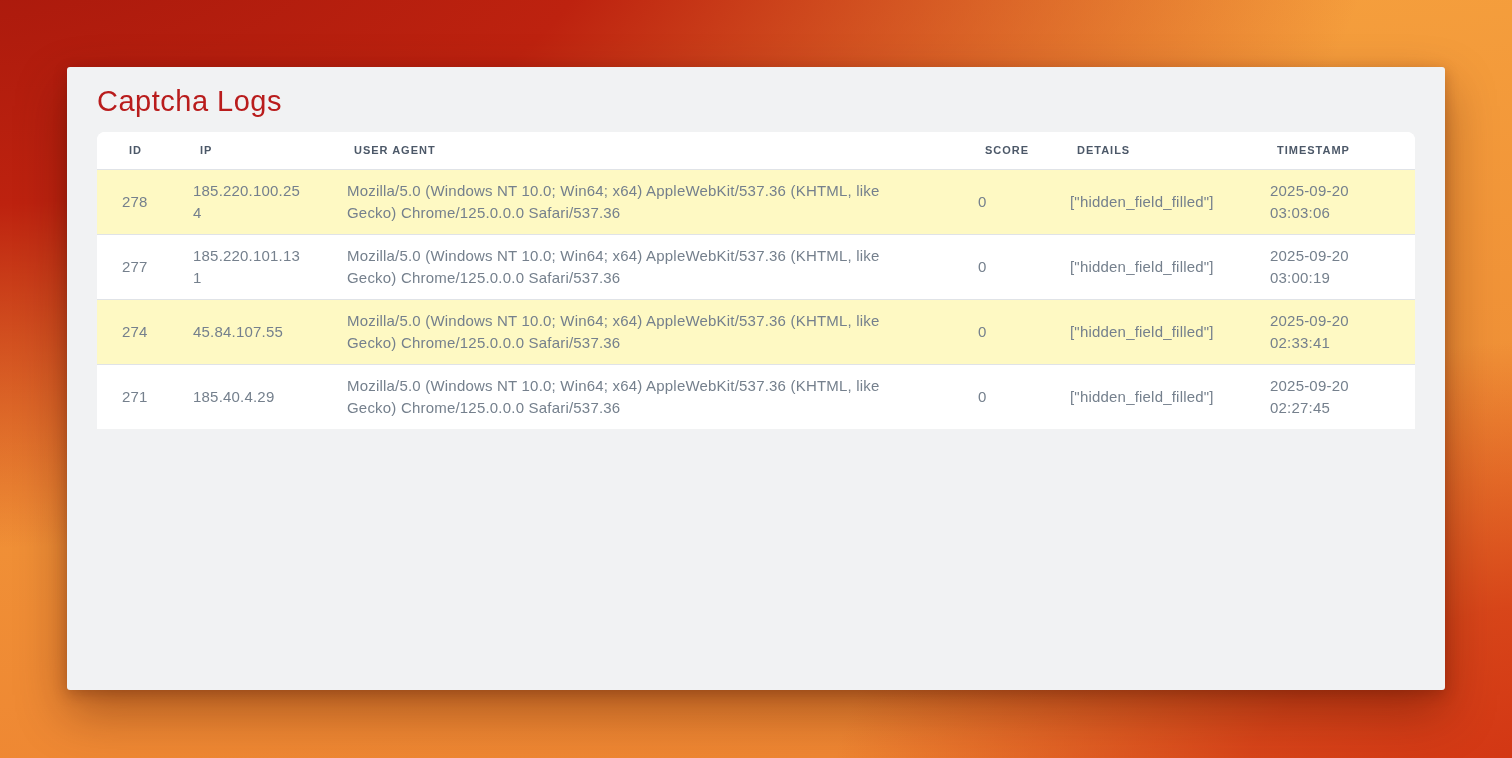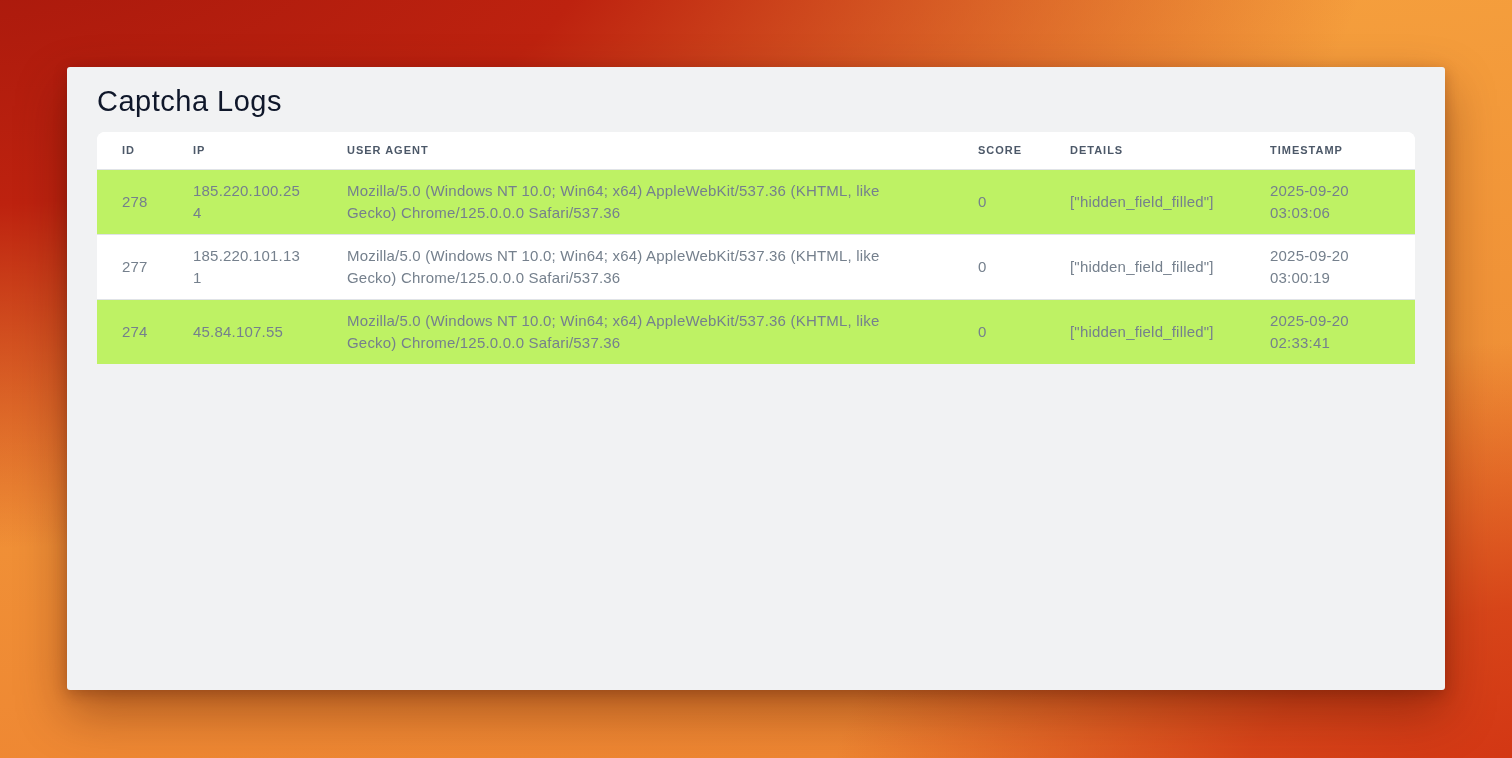--- a/index.html
+++ b/index.html
@@ -30,47 +30,47 @@
     border-radius: 3px;
     box-shadow: 0 22px 50px rgba(70, 15, 0, 0.40), 0 4px 14px rgba(70, 15, 0, 0.25);
     overflow: hidden;
   }
   .page-title {
     margin: 16px 0 0 30px;
     font-size: 29px;
     line-height: 36px;
     font-weight: 500;
     letter-spacing: 0.5px;
-    color: #0f172a;
+    color: #b91c1c;
   }
   .table-wrap {
     margin: 13px 30px 0 30px;
     background: #ffffff;
     border-radius: 8px 8px 0 0;
     overflow: hidden;
   }
   table {
     width: 1320px;
     table-layout: fixed;
     border-collapse: collapse;
   }
   th {
     text-align: left;
     height: 37px;
-    padding: 0 20px 0 25px;
+    padding: 0 20px 0 32px;
     box-sizing: border-box;
     background: #ffffff;
     color: #4c5868;
     font-size: 11px;
     font-weight: 700;
     letter-spacing: 0.09em;
     white-space: nowrap;
   }
   tbody tr { border-top: 1px solid #e0e3e7; }
-  tbody tr.stripe { background: #bef264; }
+  tbody tr.stripe { background: #fef9c3; }
   td {
     height: 65px;
     box-sizing: border-box;
     padding: 10px 20px 10px 25px;
     vertical-align: middle;
     color: #75808d;
     font-size: 15px;
     line-height: 22px;
     letter-spacing: 0.2px;
     word-wrap: break-word;
@@ -126,17 +126,25 @@
               <td class="col-timestamp">2025-09-20 03:00:19</td>
             </tr>
             <tr class="stripe">
               <td class="col-id">274</td>
               <td class="col-ip">45.84.107.55</td>
               <td class="col-user_agent">Mozilla/5.0 (Windows NT 10.0; Win64; x64) AppleWebKit/537.36 (KHTML, like Gecko) Chrome/125.0.0.0 Safari/537.36</td>
               <td class="col-score">0</td>
               <td class="col-details">["hidden_field_filled"]</td>
               <td class="col-timestamp">2025-09-20 02:33:41</td>
             </tr>
+            <tr>
+              <td class="col-id">271</td>
+              <td class="col-ip">185.40.4.29</td>
+              <td class="col-user_agent">Mozilla/5.0 (Windows NT 10.0; Win64; x64) AppleWebKit/537.36 (KHTML, like Gecko) Chrome/125.0.0.0 Safari/537.36</td>
+              <td class="col-score">0</td>
+              <td class="col-details">["hidden_field_filled"]</td>
+              <td class="col-timestamp">2025-09-20 02:27:45</td>
+            </tr>
           </tbody>
       </table>
     </div>
   </div>
 </div>
 
 </body></html>

